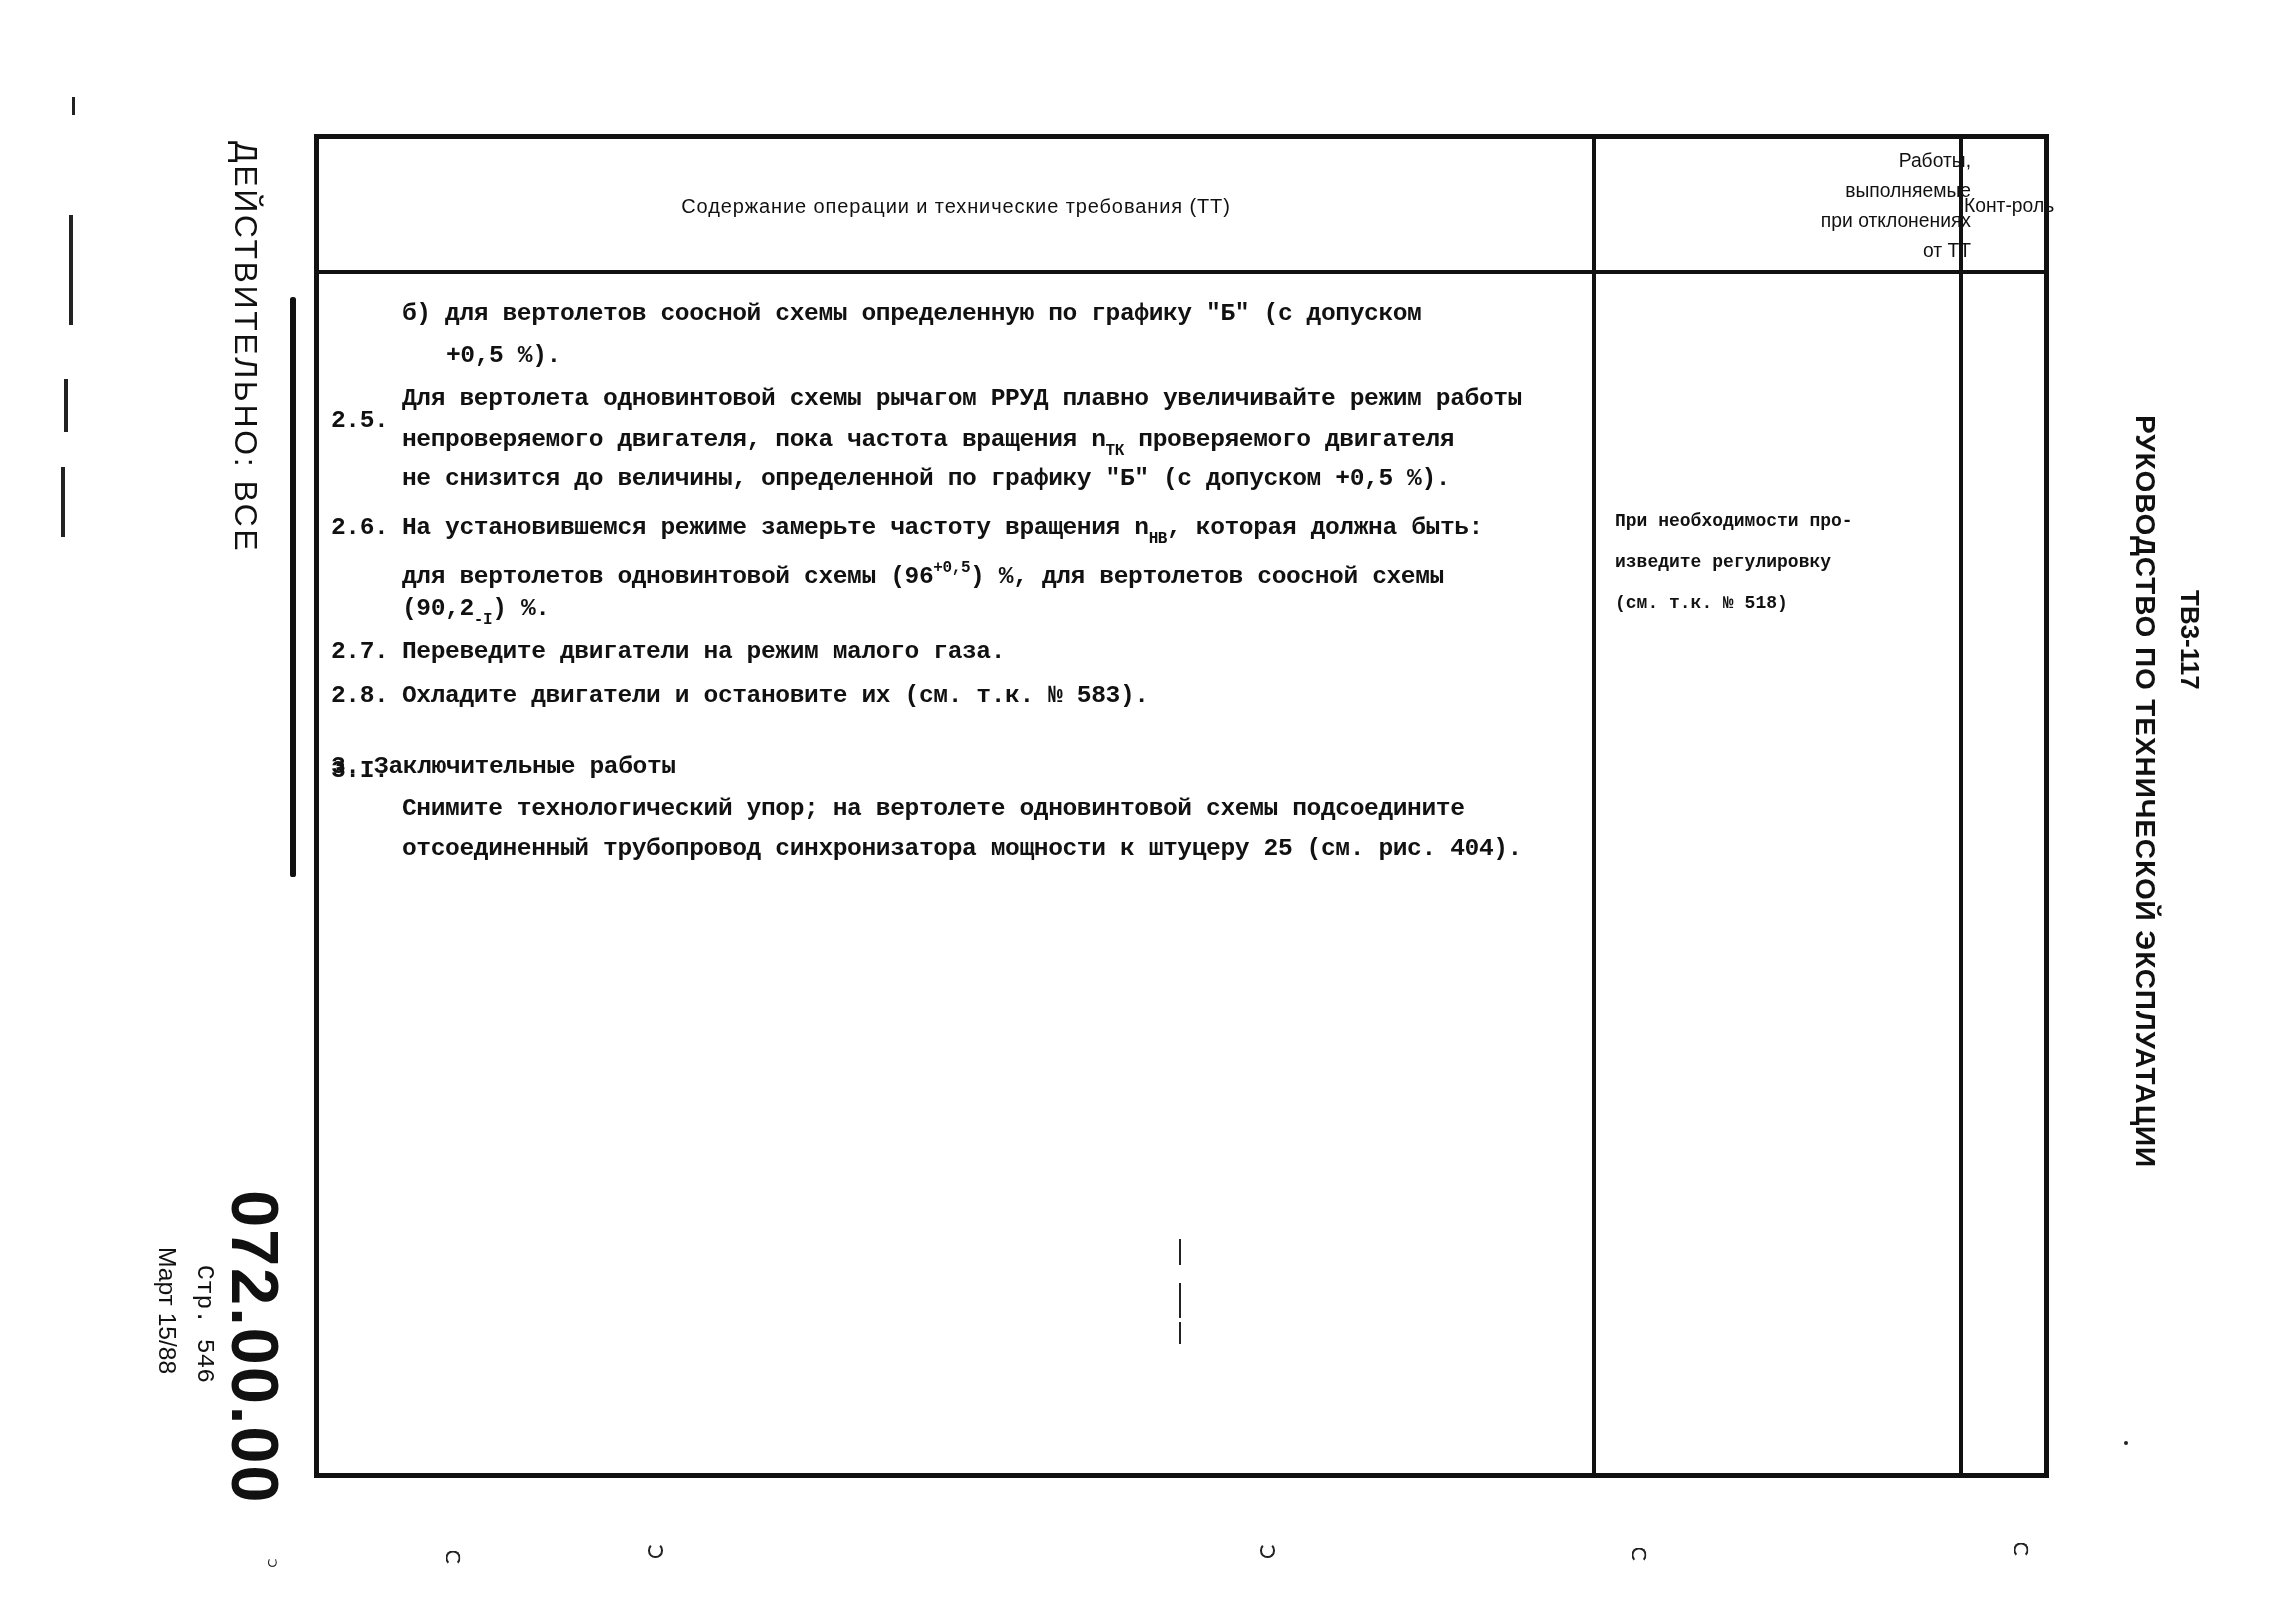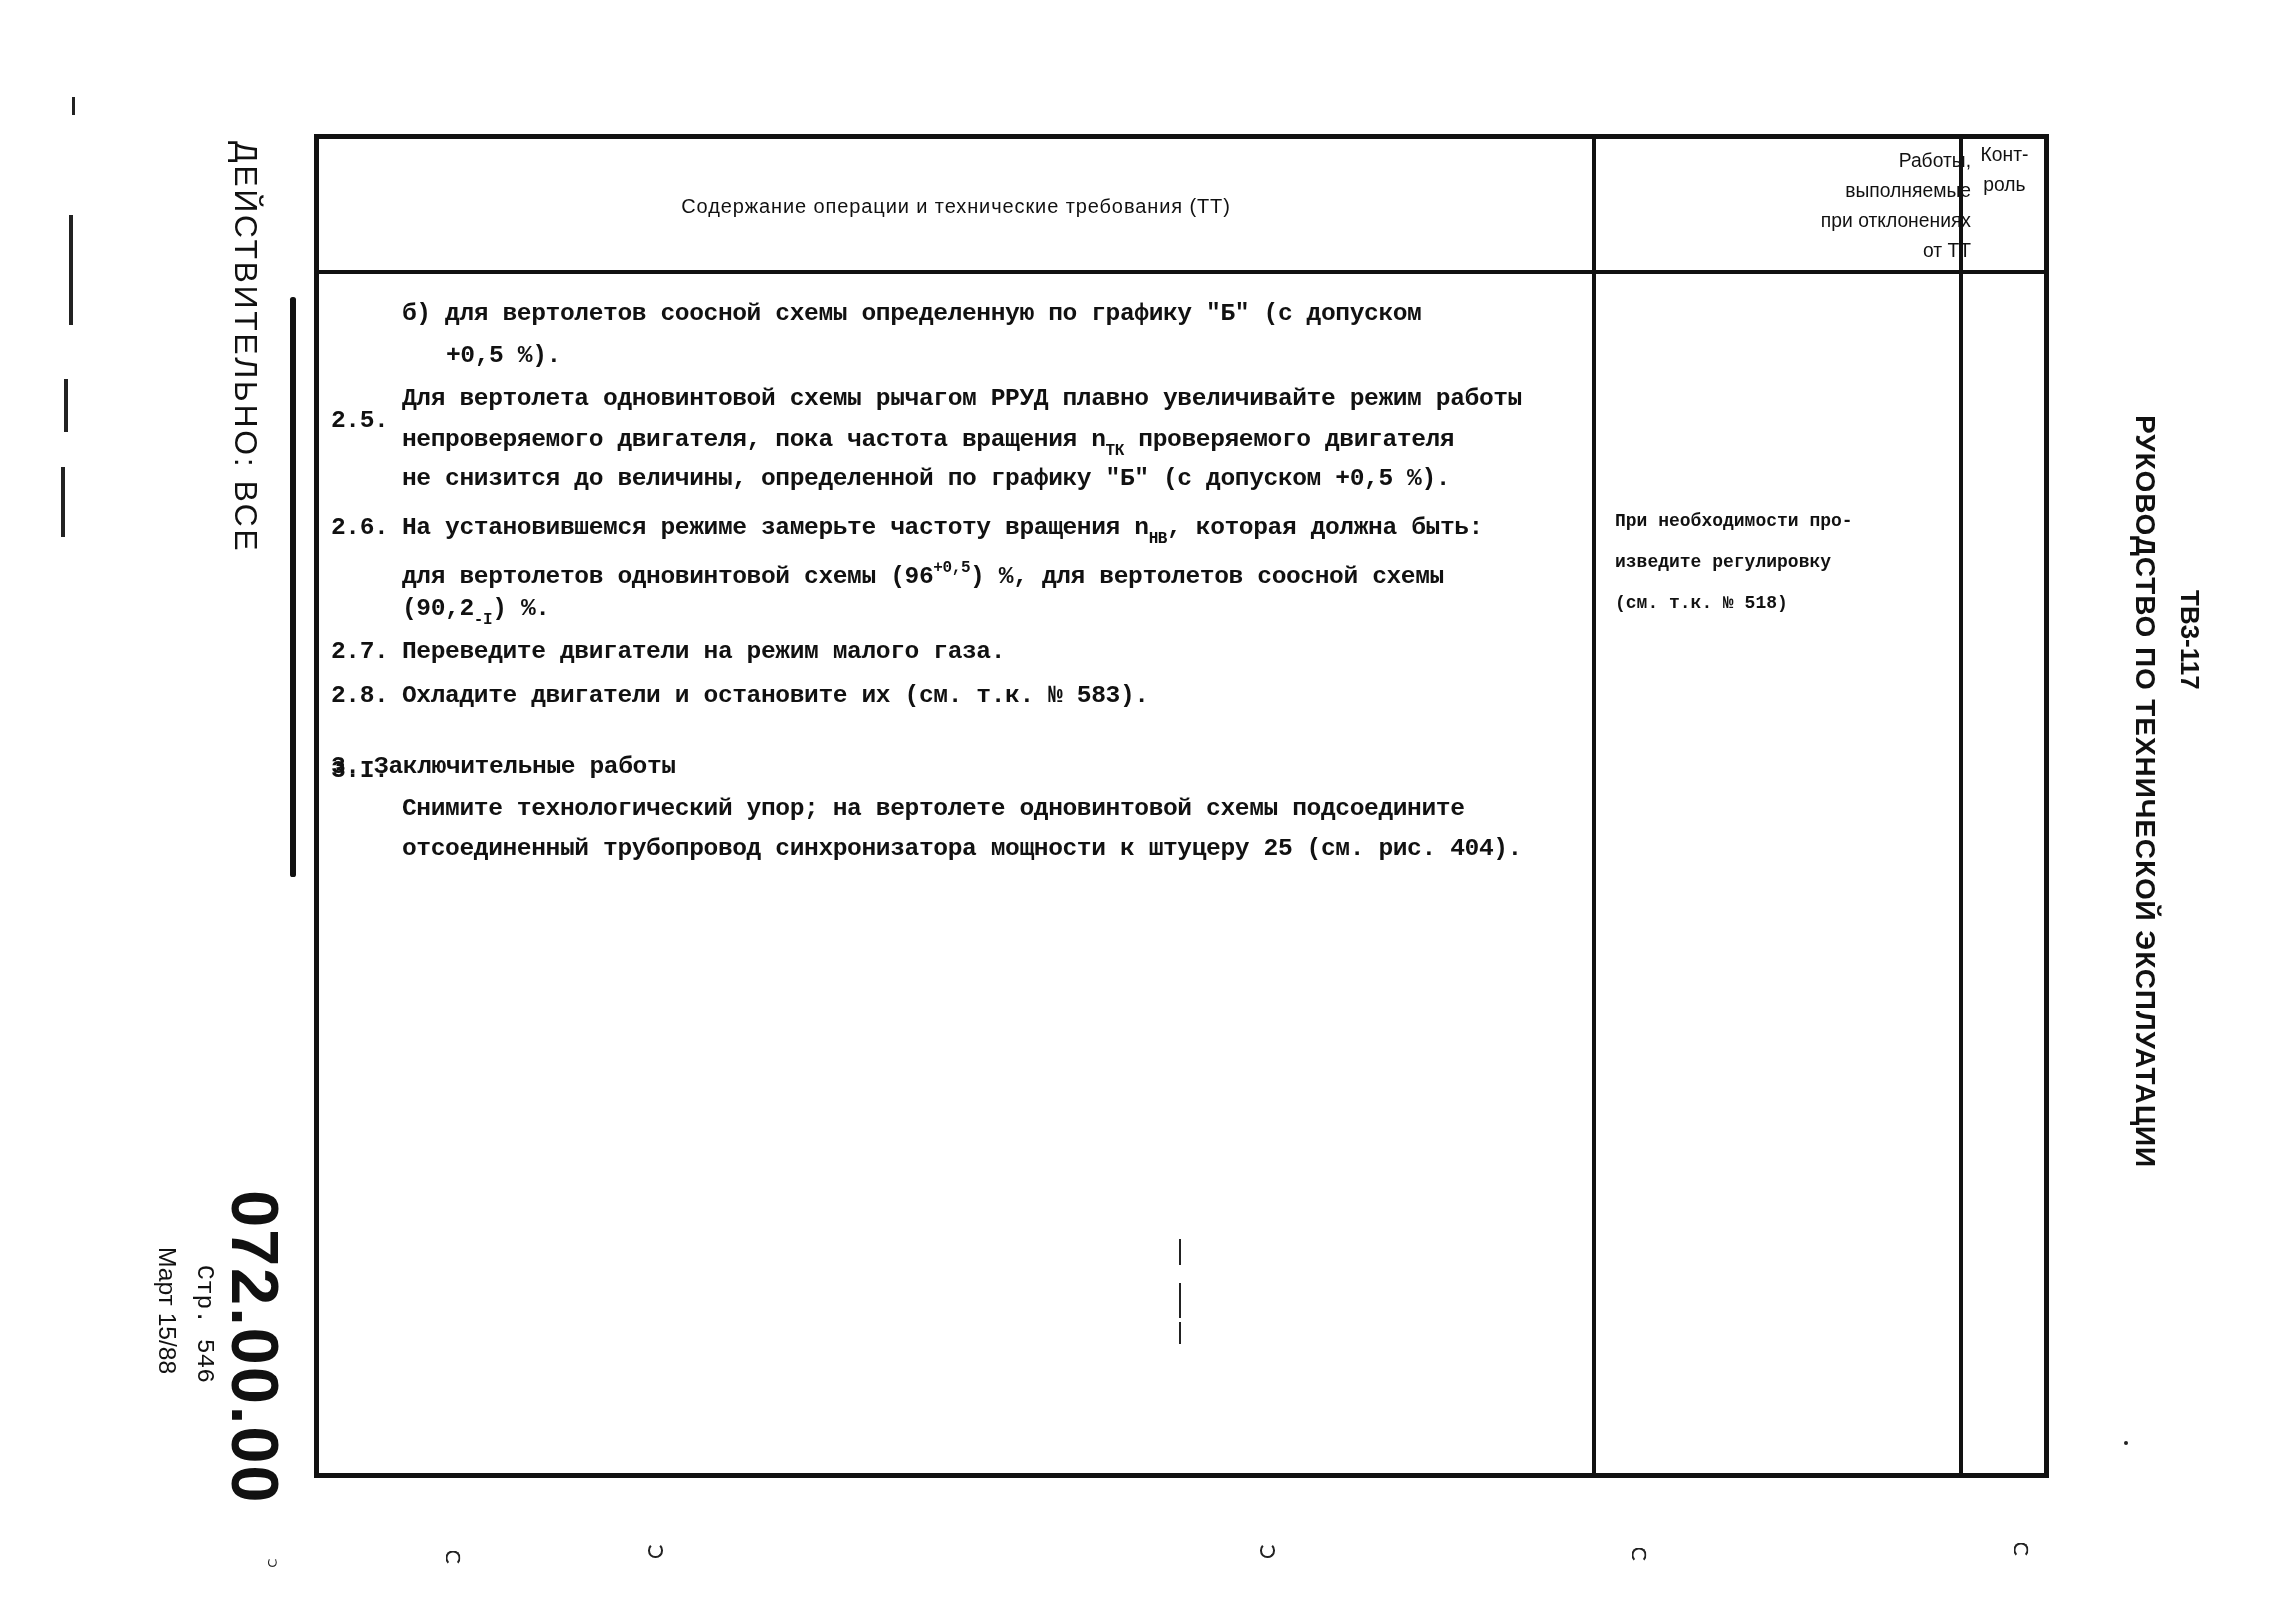--- a/index.html
+++ b/index.html
@@ -8,21 +8,21 @@
   .mono { font-family: "Liberation Mono", "DejaVu Sans Mono", monospace; }
   .sans { font-family: "Liberation Sans", "DejaVu Sans", sans-serif; }
 
   
   .frame { left:314px; top:134px; width:1735px; height:1344px; border:5.3px solid #111; box-sizing:border-box; }
   .hline { background:#111; height:4.4px; }
   .vline { background:#111; width:3.5px; }
 
   .hdr-main { left:320px; top:140px; width:1272px; height:132px; display:flex; align-items:center; justify-content:center; font-size:20px; letter-spacing:0.9px; }
   .hdr-work { left:1597px; top:140px; width:374px; height:132px; display:flex; flex-direction:column; align-items:flex-end; justify-content:center; font-size:19.3px; line-height:30px; text-align:center; }
-  .hdr-ctrl { left:1964px; top:140px; width:81px; height:132px; display:flex; flex-direction:column; align-items:center; justify-content:flex-start; box-sizing:border-box; font-size:19.3px; line-height:30px; text-align:center; }
+  .hdr-ctrl { left:1964px; top:140px; width:81px; height:132px; display:flex; flex-direction:row; align-items:center; justify-content:flex-start; box-sizing:border-box; font-size:19.3px; line-height:30px; text-align:center; }
 
   .body-text { font-size:24.6px; line-height:40px; font-weight:bold; letter-spacing:-0.4px; white-space:nowrap; }
   .line { position:absolute; white-space:nowrap; }
   sup, sub { font-size:16px; }
   sup { vertical-align: 10.5px; text-align: center; }
   sub { vertical-align: -8.8px; }
 
   .side-work { left:1615px; top:501px; font-size:18px; line-height:41px; font-weight:bold; }
 
   .rot { transform-origin: 0 0; transform: rotate(90deg); white-space:nowrap; }

